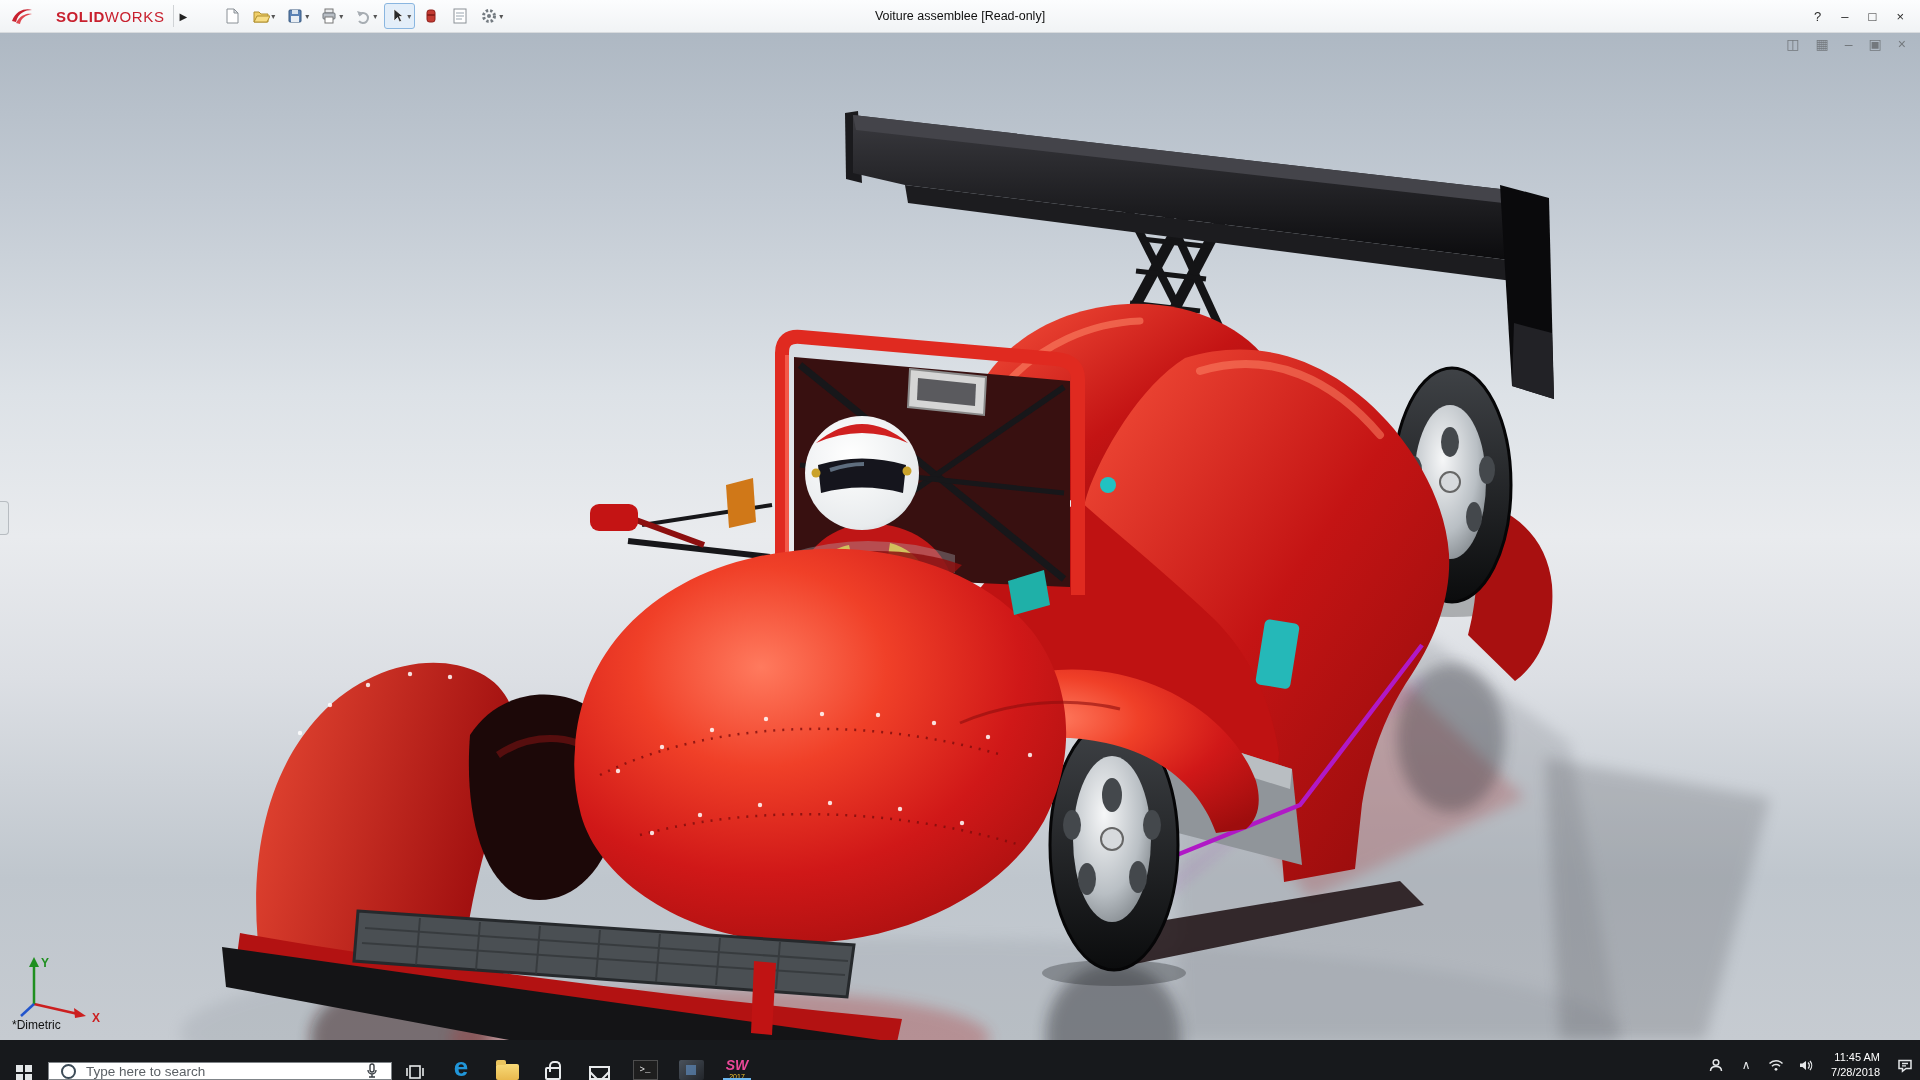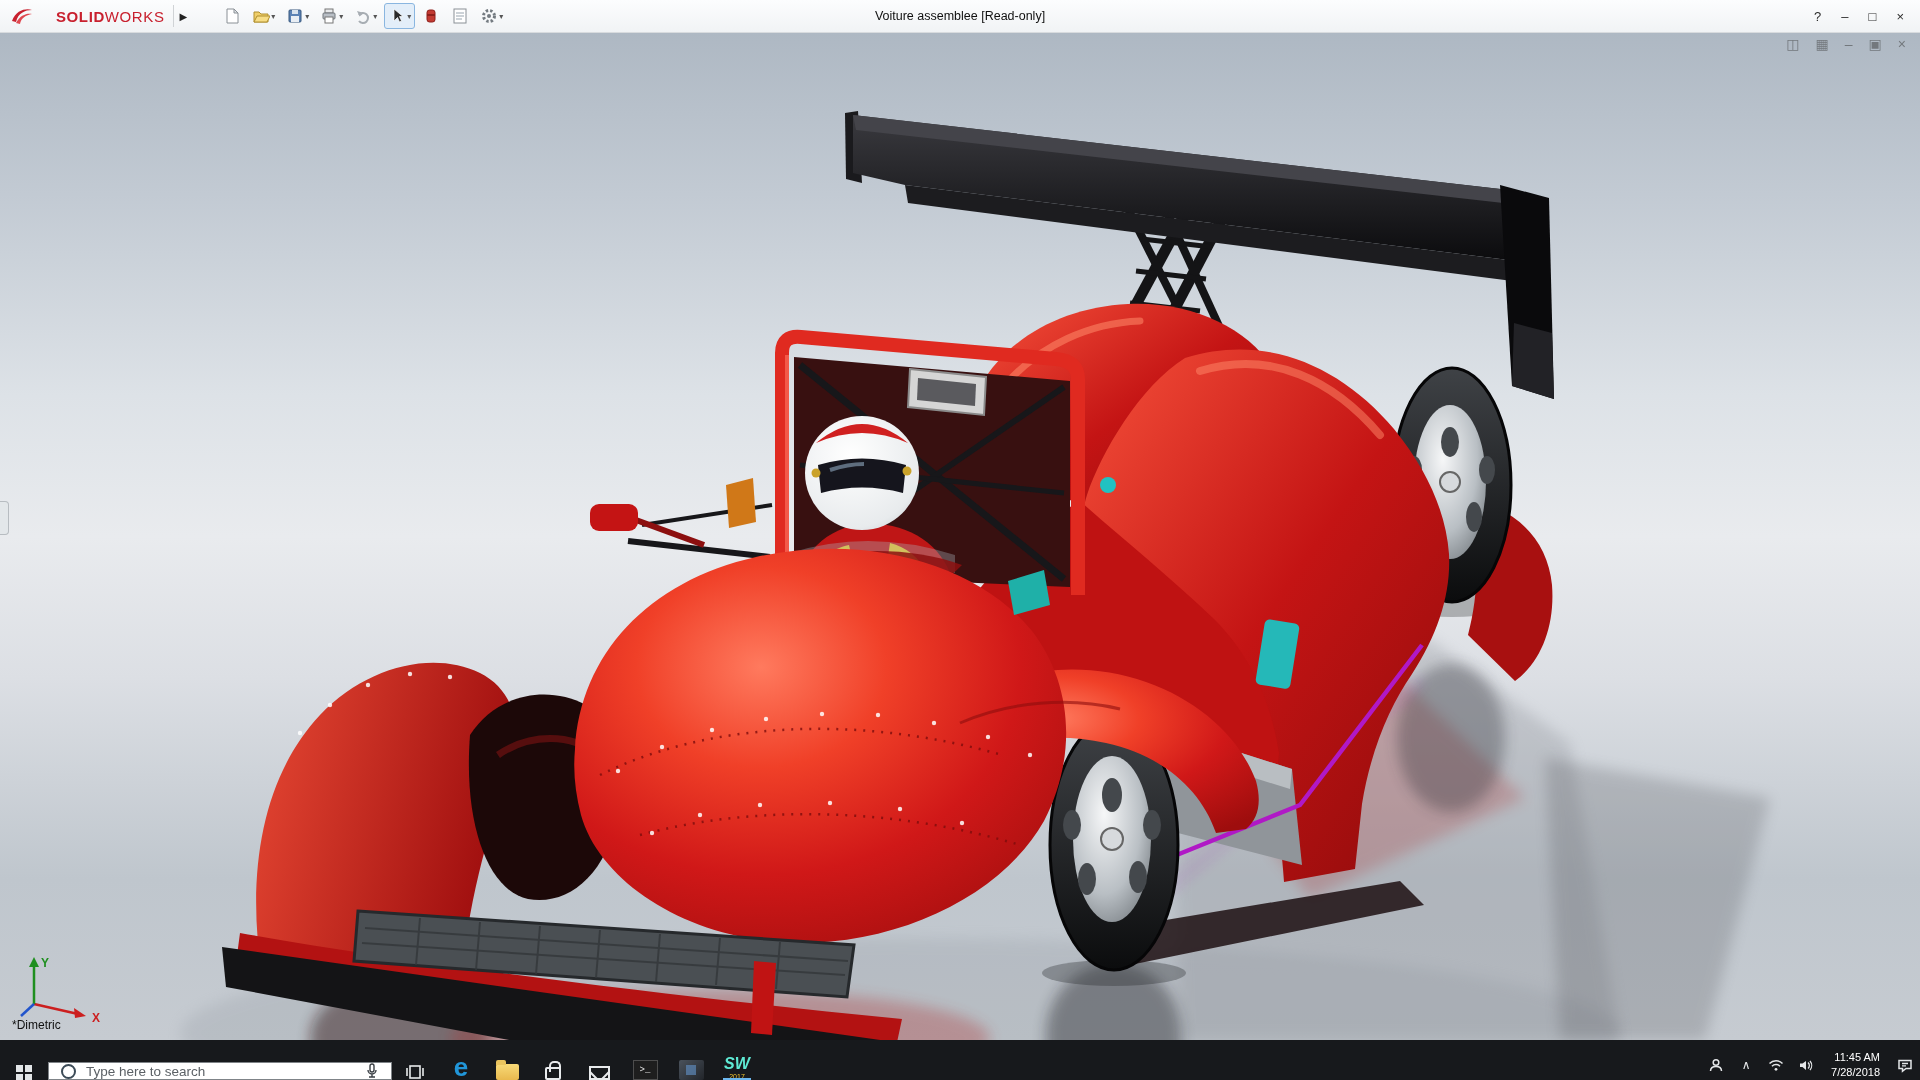--- a/index.html
+++ b/index.html
@@ -49,21 +49,21 @@
   .folder::before{content:"";position:absolute;top:-4px;left:0;width:10px;height:5px;background:#eac45e;border-radius:2px 2px 0 0}
   .bag{width:16px;height:13px;border:2px solid #e8eaec;border-radius:2px;position:relative;margin-top:6px}
   .bag::before{content:"";position:absolute;top:-8px;left:2px;width:8px;height:9px;border:2px solid #e8eaec;border-bottom:none;border-radius:5px 5px 0 0}
   .mail{width:21px;height:14px;border:2px solid #e8eaec;position:relative;overflow:hidden}
   .mail::before{content:"";position:absolute;top:-8px;left:-1px;width:15px;height:15px;transform:rotate(45deg);border:2px solid #e8eaec}
   .cmd{width:25px;height:20px;background:#1e1e1e;border:1px solid #4d4d4d;color:#e8e8e8;
     font-family:"Liberation Mono",monospace;font-size:9px;display:flex;align-items:center;justify-content:center}
   .appdark{width:25px;height:20px;background:linear-gradient(135deg,#4a525c,#22252a);border-radius:2px;position:relative}
   .appdark::before{content:"";position:absolute;left:7px;top:5px;width:10px;height:10px;background:#5d87b8;opacity:.7}
   .swtile{display:flex;flex-direction:column;align-items:center;line-height:1}
-  .sw-label{color:#5eead4;font-weight:bold;font-style:italic;font-size:16px}
+  .sw-label{color:#ec4899;font-weight:bold;font-style:italic;font-size:14px}
   .sw-year{color:#f0c430;font-size:7px;margin-top:1px}
   .tray{margin-left:auto;display:flex;align-items:center}
   .tray .tk{width:30px}
   .tray-glyph{color:#e4e6e8;font-size:12px}
   .clock{display:flex;flex-direction:column;align-items:flex-end;justify-content:center;color:#fff;font-size:11px;
     line-height:1.35;padding:0 10px;text-align:right;cursor:pointer}
 </style>
 </head>
 <body>
 

